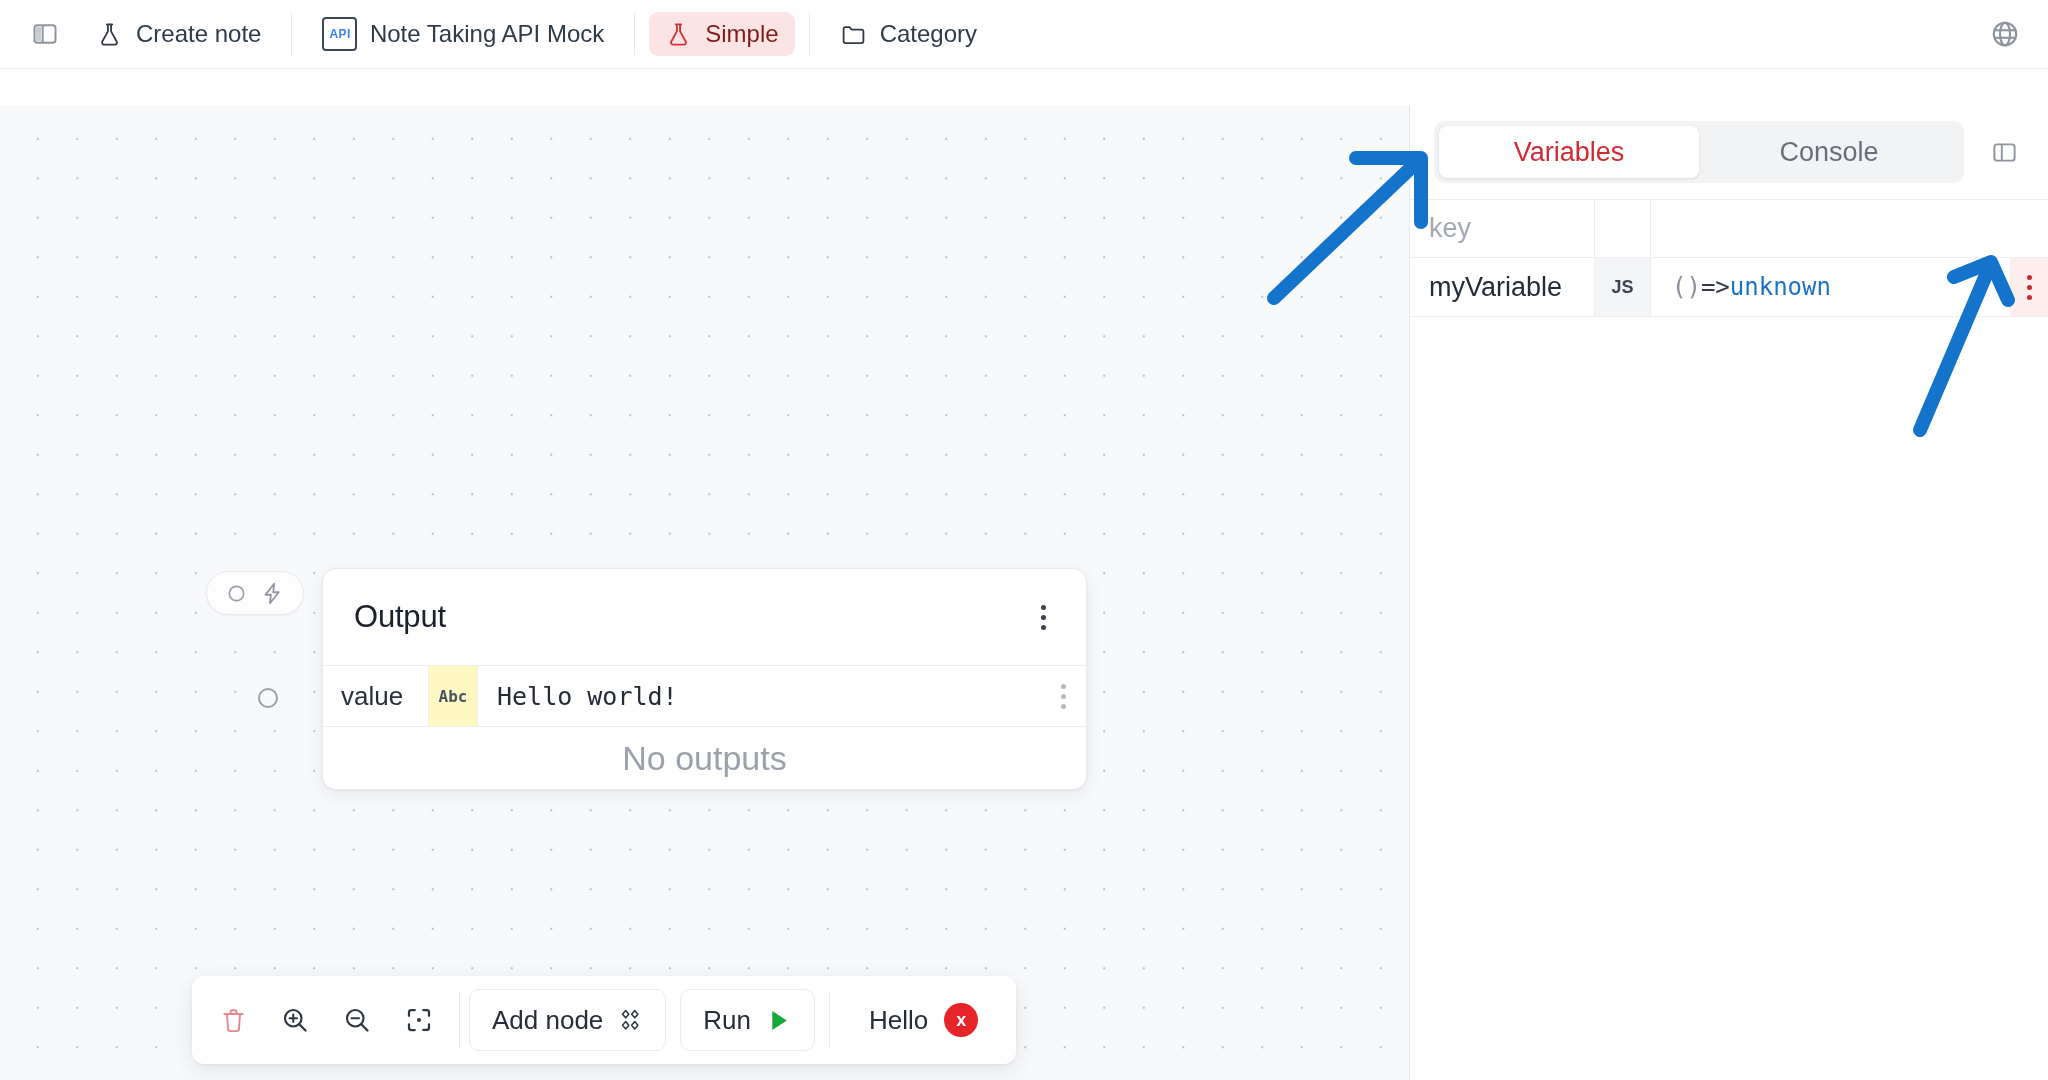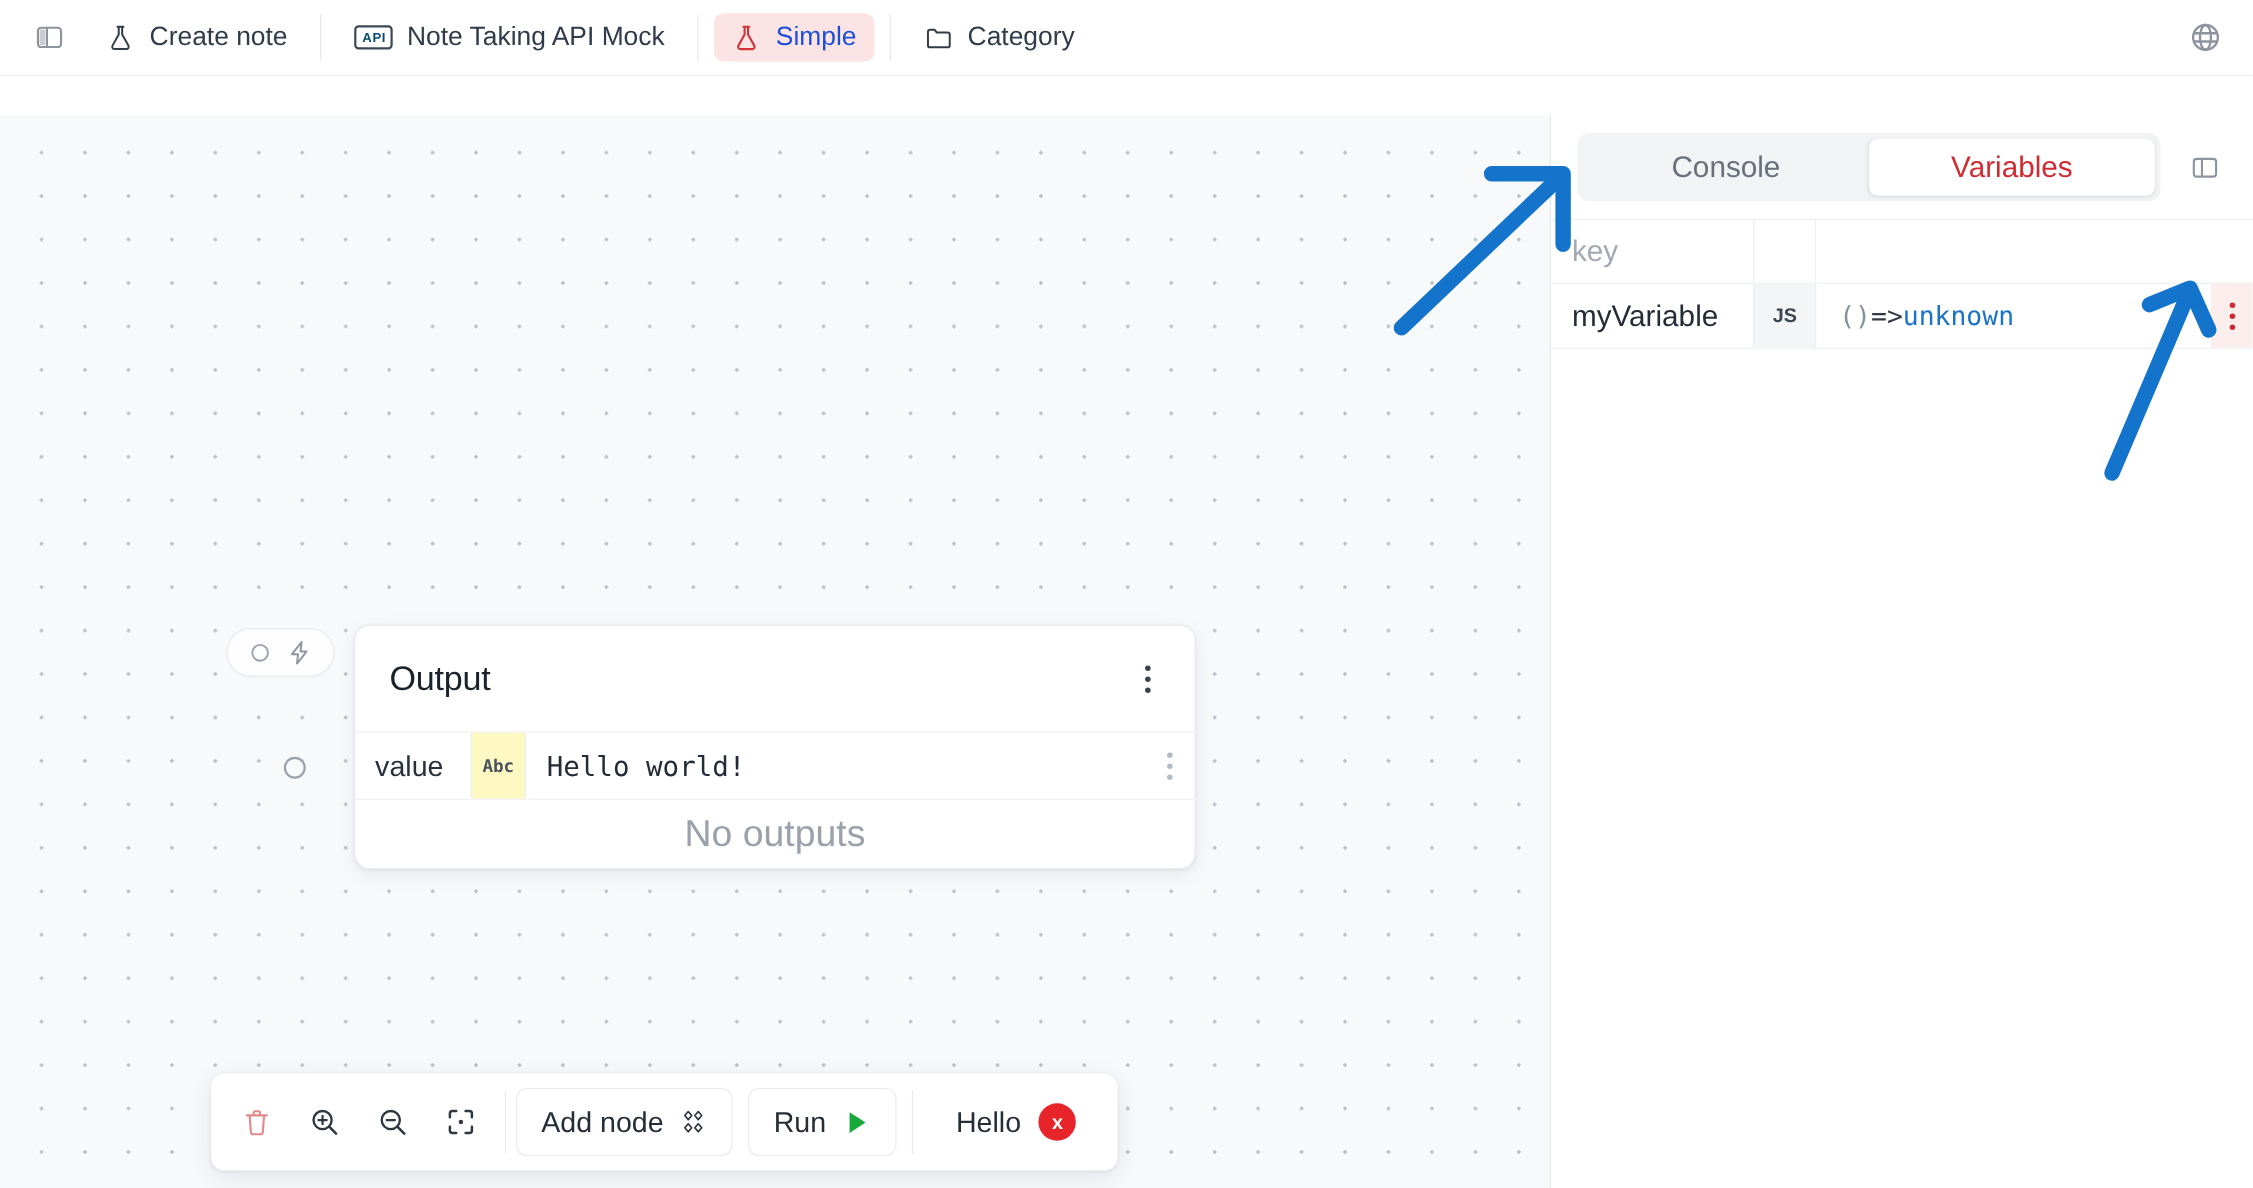--- a/index.html
+++ b/index.html
@@ -47,43 +47,43 @@
     height: 44px;
     padding: 0 16px;
     border-radius: 9px;
     font-size: 24px;
     color: #2f3b49;
     cursor: pointer;
     white-space: nowrap;
   }
   .tb-item.active {
     background: #fde4e4;
-    color: #1d4ed8;
+    color: #7f1d1d;
   }
   .tb-sep {
     width: 1px;
     height: 42px;
     background: #e4e7eb;
     margin: 0 14px;
   }
   .tb-spacer { flex: 1 1 auto; }
   .api-badge {
     display: inline-flex;
     align-items: center;
     justify-content: center;
     border: 2px solid #3c4858;
     border-radius: 4px;
     font-size: 12px;
     font-weight: bold;
     letter-spacing: 0.5px;
     font-family: "Liberation Sans", sans-serif;
-    color: #0c4a6e;
+    color: #3b82f6;
     padding: 2px 4px 2px 5px;
     line-height: 1;
-    height: 22px;
+    height: 34px;
     min-width: 34px;
   }
 
   
   .body-row {
     flex: 1 1 auto;
     display: flex;
     min-height: 0;
     position: relative;
   }
@@ -563,25 +563,25 @@
           <span>Hello</span>
           <span class="fail-dot">x</span>
         </div>
       </div>
     </div>
 
     <div class="rpanel">
 
       <div class="rp-header">
         <div class="seg">
+          <div class="seg-item active">
+            <span>Variables</span>
+          </div>
           <div class="seg-item">
             <span>Console</span>
-          </div>
-          <div class="seg-item active">
-            <span>Variables</span>
           </div>
         </div>
         <div style="width:44px;height:44px;display:flex;align-items:center;justify-content:center;cursor:pointer;">
           <svg width="27" height="27" viewBox="0 0 24 24" fill="none">
             <rect x="3" y="4.8" width="18" height="14.4" rx="2.4" stroke="#8d949e" stroke-width="1.7"></rect>
             <line x1="9.6" y1="4.8" x2="9.6" y2="19.2" stroke="#8d949e" stroke-width="1.7"></line>
           </svg>
         </div>
       </div>
 

